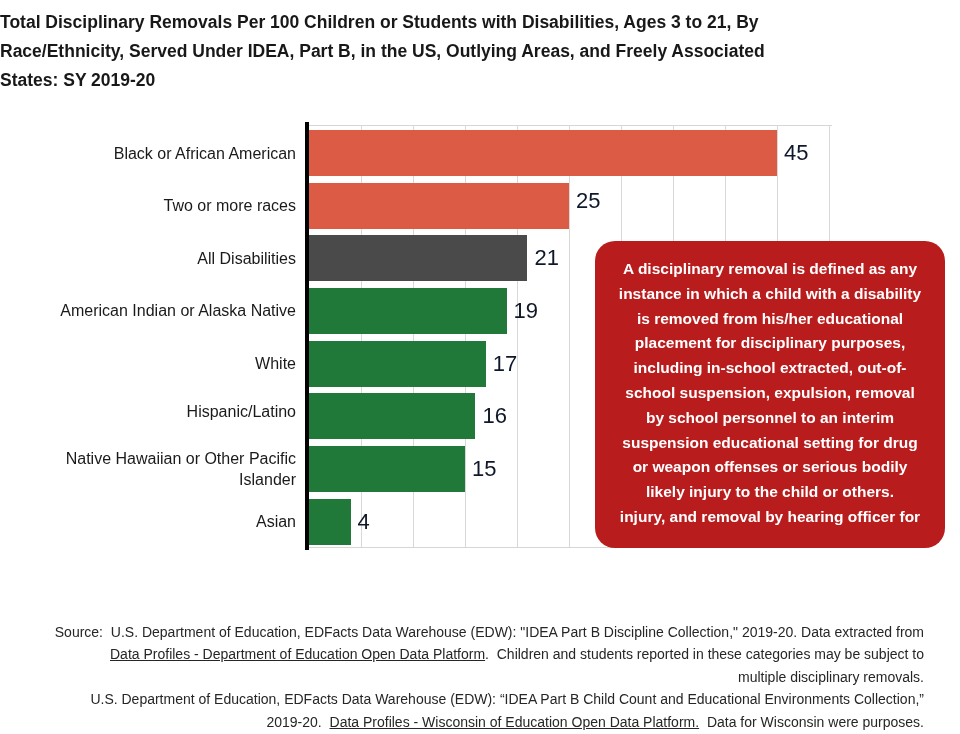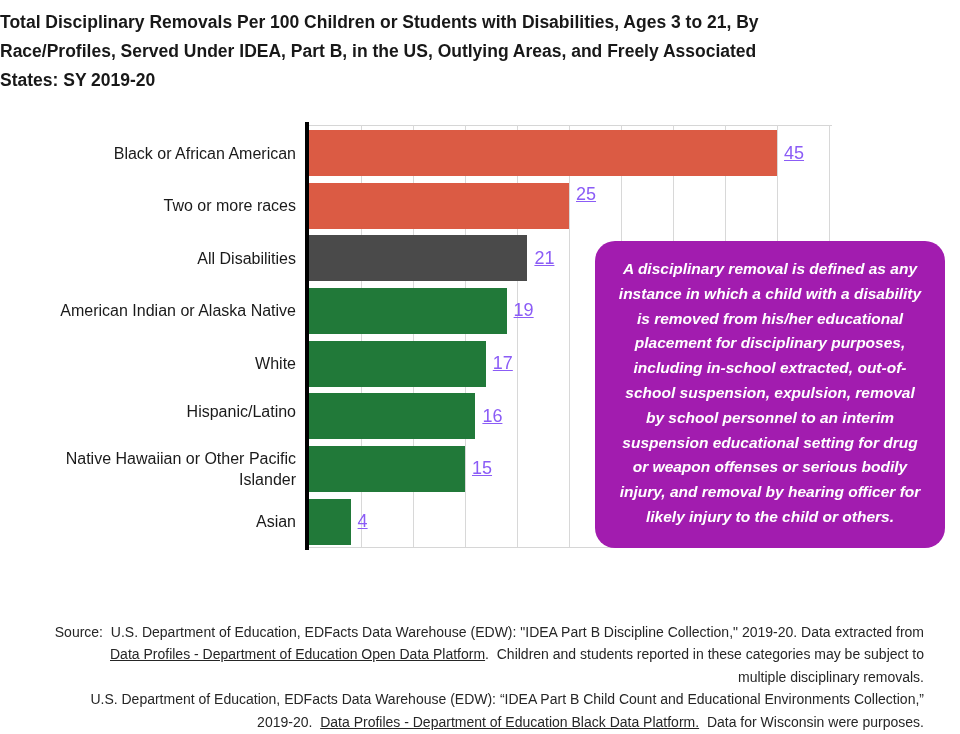--- a/index.html
+++ b/index.html
@@ -8,36 +8,36 @@
   .title{position:absolute;left:0;top:8px;width:880px;
          font-size:17.5px;font-weight:700;line-height:29px;color:#181818;}
   .chart{position:absolute;left:0;top:0;width:960px;height:560px;}
   .hline{position:absolute;height:1px;background:#d6d6d6;}
   .gridline{position:absolute;width:1px;background:#d8d8d8;}
   .axis{position:absolute;background:#000;}
   .bar{position:absolute;}
   .cat-label{position:absolute;display:flex;align-items:center;justify-content:flex-end;
              text-align:right;font-size:16px;line-height:21px;color:#1a1a1a;}
   .val-label{position:absolute;display:flex;align-items:center;
-             font-size:18px;color:#8b5cf6;text-decoration:underline;}
+             font-size:22px;color:#0f172a;}
   .callout{position:absolute;left:595px;top:241px;width:350px;height:307px;
            border-radius:20px;box-sizing:border-box;padding:16px 12px 0 12px;}
   .callout .c-line{text-align:center;font-size:15.5px;font-weight:700;line-height:24.8px;}
   .source{position:absolute;left:0;top:621px;width:880px;text-align:right;
           font-size:14px;line-height:22.4px;color:#262626;padding-left:44px;}
   .s-line{white-space:pre;}
   .s-link{text-decoration:underline;}
 </style>
 </head>
 <body>
 
 <div class="page">
   <div class="title" id="title">
       <div class="t-line">Total Disciplinary Removals Per 100 Children or Students with Disabilities, Ages 3 to 21, By</div>
-      <div class="t-line">Race/Profiles, Served Under IDEA, Part B, in the US, Outlying Areas, and Freely Associated</div>
+      <div class="t-line">Race/Ethnicity, Served Under IDEA, Part B, in the US, Outlying Areas, and Freely Associated</div>
       <div class="t-line">States: SY 2019-20</div>
     </div>
   <div class="chart" id="chart">
       <div class="hline" style="left: 305px; top: 125px; width: 527px;"></div>
       <div class="hline" style="left: 305px; top: 547px; width: 527px;"></div>
       <div class="gridline" style="left: 361px; top: 125px; height: 422px;"></div>
       <div class="gridline" style="left: 413px; top: 125px; height: 422px;"></div>
       <div class="gridline" style="left: 465px; top: 125px; height: 422px;"></div>
       <div class="gridline" style="left: 517px; top: 125px; height: 422px;"></div>
       <div class="gridline" style="left: 569px; top: 125px; height: 422px;"></div>
@@ -45,53 +45,53 @@
       <div class="gridline" style="left: 673px; top: 125px; height: 422px;"></div>
       <div class="gridline" style="left: 725px; top: 125px; height: 422px;"></div>
       <div class="gridline" style="left: 777px; top: 125px; height: 422px;"></div>
       <div class="gridline" style="left: 829px; top: 125px; height: 422px;"></div>
       <div class="axis" style="left: 305px; top: 122px; width: 4px; height: 428px;"></div>
       <div class="cat-label" style="left: 26px; top: 127px; width: 270px; height: 52px;">Black or African American</div>
       <div class="bar" style="left: 309px; top: 130px; width: 468px; height: 46px; background: rgb(219, 91, 68);"></div>
       <div class="val-label" style="left: 784px; top: 130px; height: 46px;">45</div>
       <div class="cat-label" style="left: 26px; top: 179.65px; width: 270px; height: 52px;">Two or more races</div>
       <div class="bar" style="left: 309px; top: 182.65px; width: 260px; height: 46px; background: rgb(219, 91, 68);"></div>
-      <div class="val-label" style="left: 576px; top: 171px; height: 46px;">25</div>
+      <div class="val-label" style="left: 576px; top: 178px; height: 46px;">25</div>
       <div class="cat-label" style="left: 26px; top: 232.3px; width: 270px; height: 52px;">All Disabilities</div>
       <div class="bar" style="left: 309px; top: 235.3px; width: 218.4px; height: 46px; background: rgb(74, 74, 74);"></div>
       <div class="val-label" style="left: 534.4px; top: 235.3px; height: 46px;">21</div>
       <div class="cat-label" style="left: 26px; top: 284.95px; width: 270px; height: 52px;">American Indian or Alaska Native</div>
       <div class="bar" style="left: 309px; top: 287.95px; width: 197.6px; height: 46px; background: rgb(33, 121, 57);"></div>
       <div class="val-label" style="left: 513.6px; top: 287.95px; height: 46px;">19</div>
       <div class="cat-label" style="left: 26px; top: 337.6px; width: 270px; height: 52px;">White</div>
       <div class="bar" style="left: 309px; top: 340.6px; width: 176.8px; height: 46px; background: rgb(33, 121, 57);"></div>
       <div class="val-label" style="left: 492.8px; top: 340.6px; height: 46px;">17</div>
       <div class="cat-label" style="left: 26px; top: 385px; width: 270px; height: 52px;">Hispanic/Latino</div>
       <div class="bar" style="left: 309px; top: 393.25px; width: 166.4px; height: 46px; background: rgb(33, 121, 57);"></div>
       <div class="val-label" style="left: 482.4px; top: 393.25px; height: 46px;">16</div>
       <div class="cat-label" style="left: 26px; top: 442.9px; width: 270px; height: 52px;">Native Hawaiian or Other Pacific Islander</div>
       <div class="bar" style="left: 309px; top: 445.9px; width: 156px; height: 46px; background: rgb(33, 121, 57);"></div>
       <div class="val-label" style="left: 472px; top: 445.9px; height: 46px;">15</div>
       <div class="cat-label" style="left: 26px; top: 495.55px; width: 270px; height: 52px;">Asian</div>
       <div class="bar" style="left: 309px; top: 498.55px; width: 41.6px; height: 46px; background: rgb(33, 121, 57);"></div>
       <div class="val-label" style="left: 357.6px; top: 498.55px; height: 46px;">4</div>
     </div>
-  <div class="callout" id="callout" style="background: #a21caf; color: rgb(255, 255, 255); font-style: italic;">
+  <div class="callout" id="callout" style="background: #b91c1c; color: rgb(255, 255, 255);">
       <div class="c-line">A disciplinary removal is defined as any</div>
       <div class="c-line">instance in which a child with a disability</div>
       <div class="c-line">is removed from his/her educational</div>
       <div class="c-line">placement for disciplinary purposes,</div>
       <div class="c-line">including in-school extracted, out-of-</div>
       <div class="c-line">school suspension, expulsion, removal</div>
       <div class="c-line">by school personnel to an interim</div>
       <div class="c-line">suspension educational setting for drug</div>
       <div class="c-line">or weapon offenses or serious bodily</div>
+      <div class="c-line">likely injury to the child or others.</div>
       <div class="c-line">injury, and removal by hearing officer for</div>
-      <div class="c-line">likely injury to the child or others.</div>
     </div>
   <div class="source" id="source">
       <div class="s-line"><span class="s-text">Source:  U.S. Department of Education, EDFacts Data Warehouse (EDW): "IDEA Part B Discipline Collection," 2019-20. Data extracted from</span></div>
       <div class="s-line"><span class="s-link">Data Profiles - Department of Education Open Data Platform</span><span class="s-text">.  Children and students reported in these categories may be subject to</span></div>
       <div class="s-line"><span class="s-text">multiple disciplinary removals.</span></div>
       <div class="s-line"><span class="s-text">U.S. Department of Education, EDFacts Data Warehouse (EDW): “IDEA Part B Child Count and Educational Environments Collection,”</span></div>
-      <div class="s-line"><span class="s-text">2019-20.  </span><span class="s-link">Data Profiles - Department of Education Black Data Platform.</span><span class="s-text">  Data for Wisconsin were purposes.</span></div>
+      <div class="s-line"><span class="s-text">2019-20.  </span><span class="s-link">Data Profiles - Wisconsin of Education Open Data Platform.</span><span class="s-text">  Data for Wisconsin were purposes.</span></div>
     </div>
 </div>
 
 </body></html>

